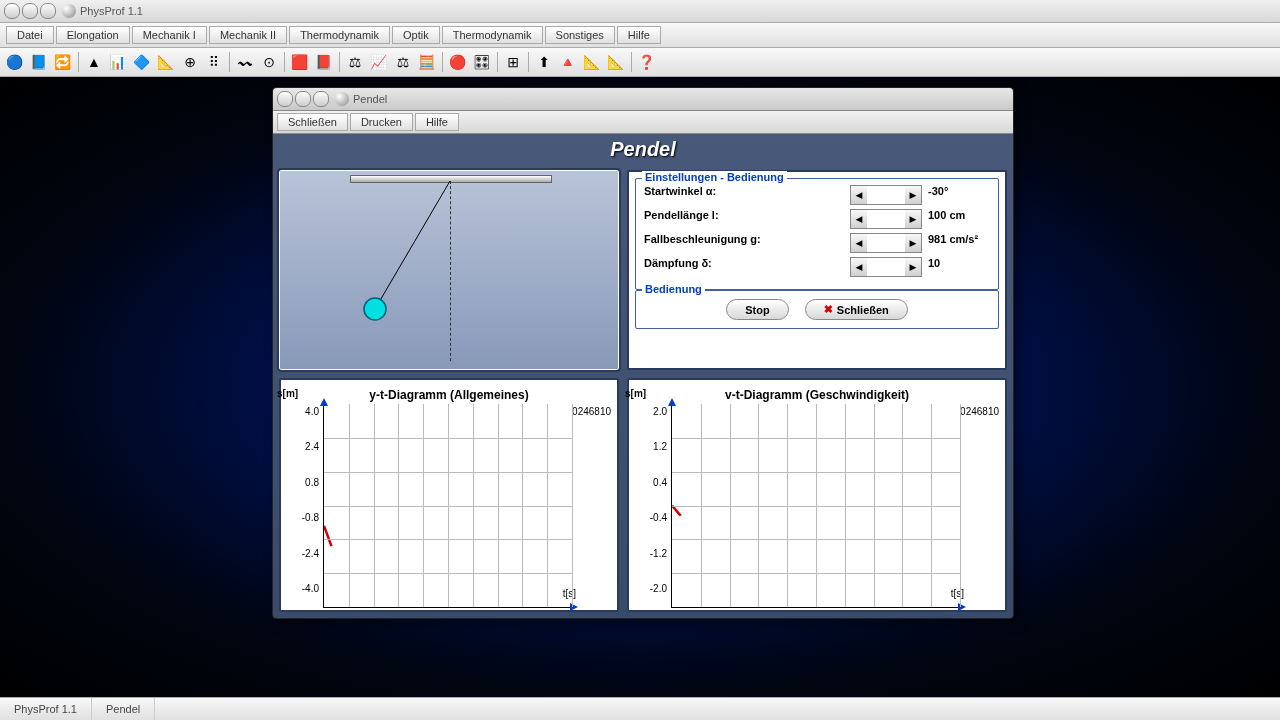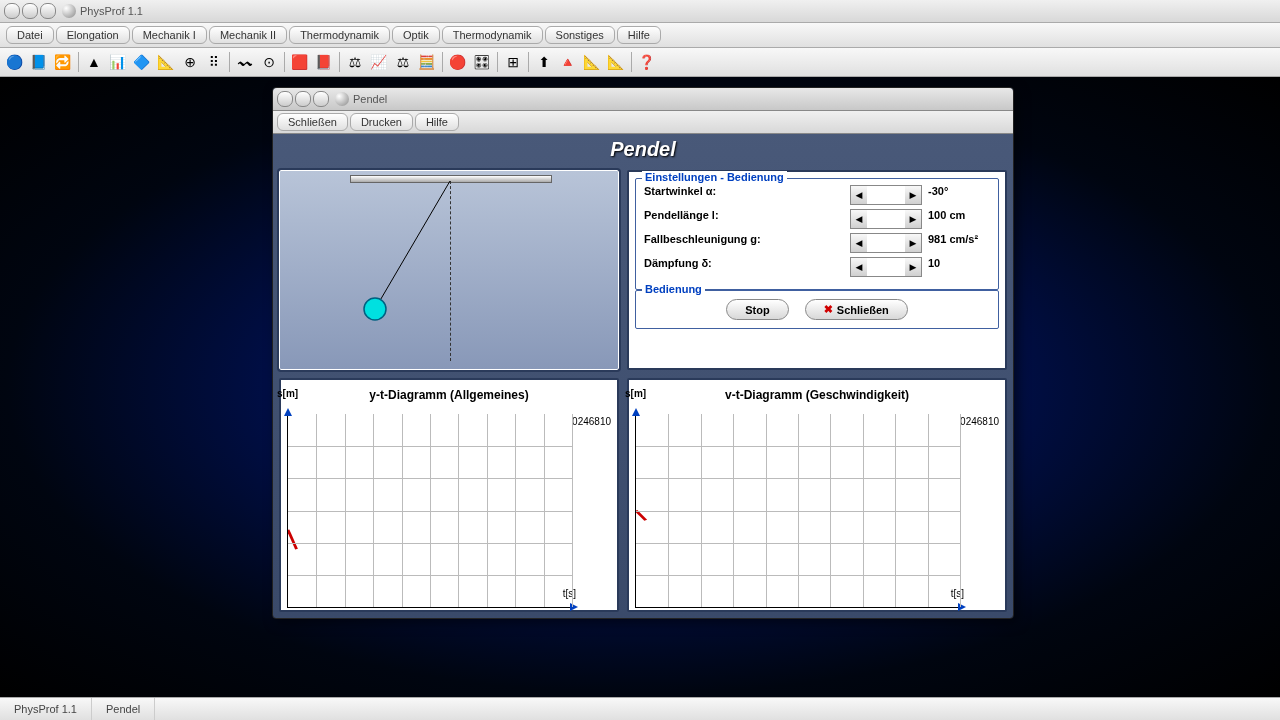--- a/index.html
+++ b/index.html
@@ -3,21 +3,21 @@
 <meta charset="utf-8">
 <style>
 html,body{margin:0;padding:0;width:1280px;height:720px;font-family:Tahoma,Arial,sans-serif;font-size:11px;overflow:hidden;background:#e8e8e8}
 .main-window{width:1280px;height:720px;display:flex;flex-direction:column;background:#fff}
 .titlebar{height:22px;background:linear-gradient(#f0f0f0,#d8d8d8);border-bottom:1px solid #aaa;display:flex;align-items:center;padding-left:4px}
 .tb-btns{display:flex;gap:2px;margin-right:6px}
 .tb-btn{width:14px;height:14px;border:1px solid #888;border-radius:7px;background:linear-gradient(#fff,#ccc)}
 .app-icon{width:14px;height:14px;border-radius:7px;background:radial-gradient(circle at 30% 30%,#fff,#888);margin-right:4px}
 .title-text{color:#555}
 .menubar{height:24px;background:linear-gradient(#f8f8f8,#e0e0e0);border-bottom:1px solid #aaa;display:flex;align-items:center;padding:0 6px;gap:2px}
-.menu-item{padding:2px 10px;border:1px solid #aaa;border-radius:6px;background:linear-gradient(#fff,#e0e0e0);color:#333;cursor:pointer}
+.menu-item{padding:2px 10px;border:1px solid #aaa;border-radius:0;background:linear-gradient(#fff,#e0e0e0);color:#333;cursor:pointer}
 .toolbar{height:28px;background:linear-gradient(#f8f8f8,#e0e0e0);border-bottom:1px solid #aaa;display:flex;align-items:center;padding:0 4px;gap:2px}
 .tool{width:22px;height:22px;display:flex;align-items:center;justify-content:center;cursor:pointer;border-radius:2px;font-size:14px}
 .tsep{width:1px;height:20px;background:#aaa;margin:0 2px}
 .workspace{flex:1;background:radial-gradient(ellipse at center,#0040d0 0%,#001050 35%,#000510 70%,#000 100%);position:relative}
 .child-window{position:absolute;left:272px;top:10px;width:740px;height:530px;background:linear-gradient(#4a5a7a,#3a4a6a);border:1px solid #222;border-radius:4px;box-shadow:4px 4px 12px rgba(0,0,0,0.5);display:flex;flex-direction:column}
 .child-tb{height:22px;background:linear-gradient(#e8e8e8,#c8c8c8);border-bottom:1px solid #888;display:flex;align-items:center;padding-left:4px;border-radius:4px 4px 0 0}
 .child-menu{height:22px;background:linear-gradient(#f0f0f0,#d8d8d8);border-bottom:1px solid #888;display:flex;align-items:center;padding:0 4px;gap:2px}
 .child-title-bar{height:30px;display:flex;align-items:center;justify-content:center;color:#fff;font-size:20px;font-style:italic;font-weight:bold;text-shadow:1px 1px 2px #000}
 .child-content{flex:1;padding:6px;display:grid;grid-template-columns:340px 1fr;grid-template-rows:200px 1fr;gap:8px}
 .panel{background:#fff;border:2px solid #2a3a5a;border-radius:2px}
@@ -28,21 +28,21 @@
 .setting-row{display:flex;align-items:flex-start;height:24px}
 .setting-label{flex:1;font-weight:bold;font-size:11px}
 .spinner{display:flex;width:70px;height:18px;border:1px solid #888}
 .spinner-btn{width:16px;background:linear-gradient(#f8f8f8,#d0d0d0);display:flex;align-items:center;justify-content:center;cursor:pointer;font-size:9px}
 .spinner-mid{flex:1;background:#fff}
 .setting-val{width:62px;padding-left:6px;font-weight:bold;font-size:11px}
 .btn{padding:3px 18px;border:1px solid #888;border-radius:11px;background:linear-gradient(#fff,#d8d8d8);cursor:pointer;font-size:11px;display:flex;align-items:center;gap:4px}
 .btn-row{display:flex;justify-content:center;gap:16px;margin-top:2px}
 .x-icon{color:#d00000;font-weight:bold}
 .chart-panel{padding:8px 6px 2px 6px;display:flex;flex-direction:column}
-.chart-title{text-align:center;font-weight:bold;font-size:12px;margin-bottom:12px;position:relative}
+.chart-title{text-align:center;font-weight:bold;font-size:12px;margin-bottom:2px;position:relative}
 .chart-ylab{position:absolute;left:-10px;top:0;font-size:10px}
 .chart-body{flex:1;display:flex}
 .chart-yaxis{width:32px;display:flex;flex-direction:column;justify-content:space-between;align-items:flex-end;padding:2px 4px 14px 0;font-size:10px}
 .chart-plot{flex:1;display:flex;flex-direction:row}
 .chart-grid{flex:1;position:relative;border-left:1px solid #000;border-bottom:1px solid #000}
 .chart-xaxis{height:14px;display:flex;justify-content:space-between;font-size:10px;padding-top:2px}
 .gl-h,.gl-v{position:absolute;background:#bbb}
 .gl-h{left:0;right:0;height:1px}
 .gl-v{top:0;bottom:0;width:1px}
 .axis-arrow-y{position:absolute;left:-4px;top:-6px;width:0;height:0;border-left:4px solid transparent;border-right:4px solid transparent;border-bottom:8px solid #0040c0}
@@ -202,20 +202,28 @@
             </div>
           </div>
         </div>
 
         <div class="panel chart-panel">
           <div class="chart-title">
             <span class="chart-ylab">s[m]</span>
             <span>y-t-Diagramm (Allgemeines)</span>
           </div>
           <div class="chart-body">
+            <div class="chart-yaxis" id="ly">
+                <span>4.0</span>
+                <span>2.4</span>
+                <span>0.8</span>
+                <span>-0.8</span>
+                <span>-2.4</span>
+                <span>-4.0</span>
+              </div>
             <div class="chart-plot">
               <div class="chart-grid" id="lgrid">
                 <div class="axis-arrow-y"></div>
                 <div class="axis-arrow-x"></div>
                 <span class="xlab">t[s]</span>
                 <svg style="position:absolute;inset:0" width="100%" height="100%" preserveAspectRatio="none" viewBox="0 0 100 100">
                   <polyline points="0,60 3,70" fill="none" stroke="#c00" stroke-width="1"></polyline>
                 </svg>
               <div class="gl-h" style="top: 16.6667%;"></div>
                   <div class="gl-h" style="top: 33.3333%;"></div>
@@ -244,20 +252,28 @@
             </div>
           </div>
         </div>
 
         <div class="panel chart-panel">
           <div class="chart-title">
             <span class="chart-ylab">s[m]</span>
             <span>v-t-Diagramm (Geschwindigkeit)</span>
           </div>
           <div class="chart-body">
+            <div class="chart-yaxis" id="ry">
+                <span>2.0</span>
+                <span>1.2</span>
+                <span>0.4</span>
+                <span>-0.4</span>
+                <span>-1.2</span>
+                <span>-2.0</span>
+              </div>
             <div class="chart-plot">
               <div class="chart-grid" id="rgrid">
                 <div class="axis-arrow-y"></div>
                 <div class="axis-arrow-x"></div>
                 <span class="xlab">t[s]</span>
                 <svg style="position:absolute;inset:0" width="100%" height="100%" preserveAspectRatio="none" viewBox="0 0 100 100">
                   <polyline points="0,50 3,55" fill="none" stroke="#c00" stroke-width="1"></polyline>
                 </svg>
               <div class="gl-h" style="top: 16.6667%;"></div>
                   <div class="gl-h" style="top: 33.3333%;"></div>

